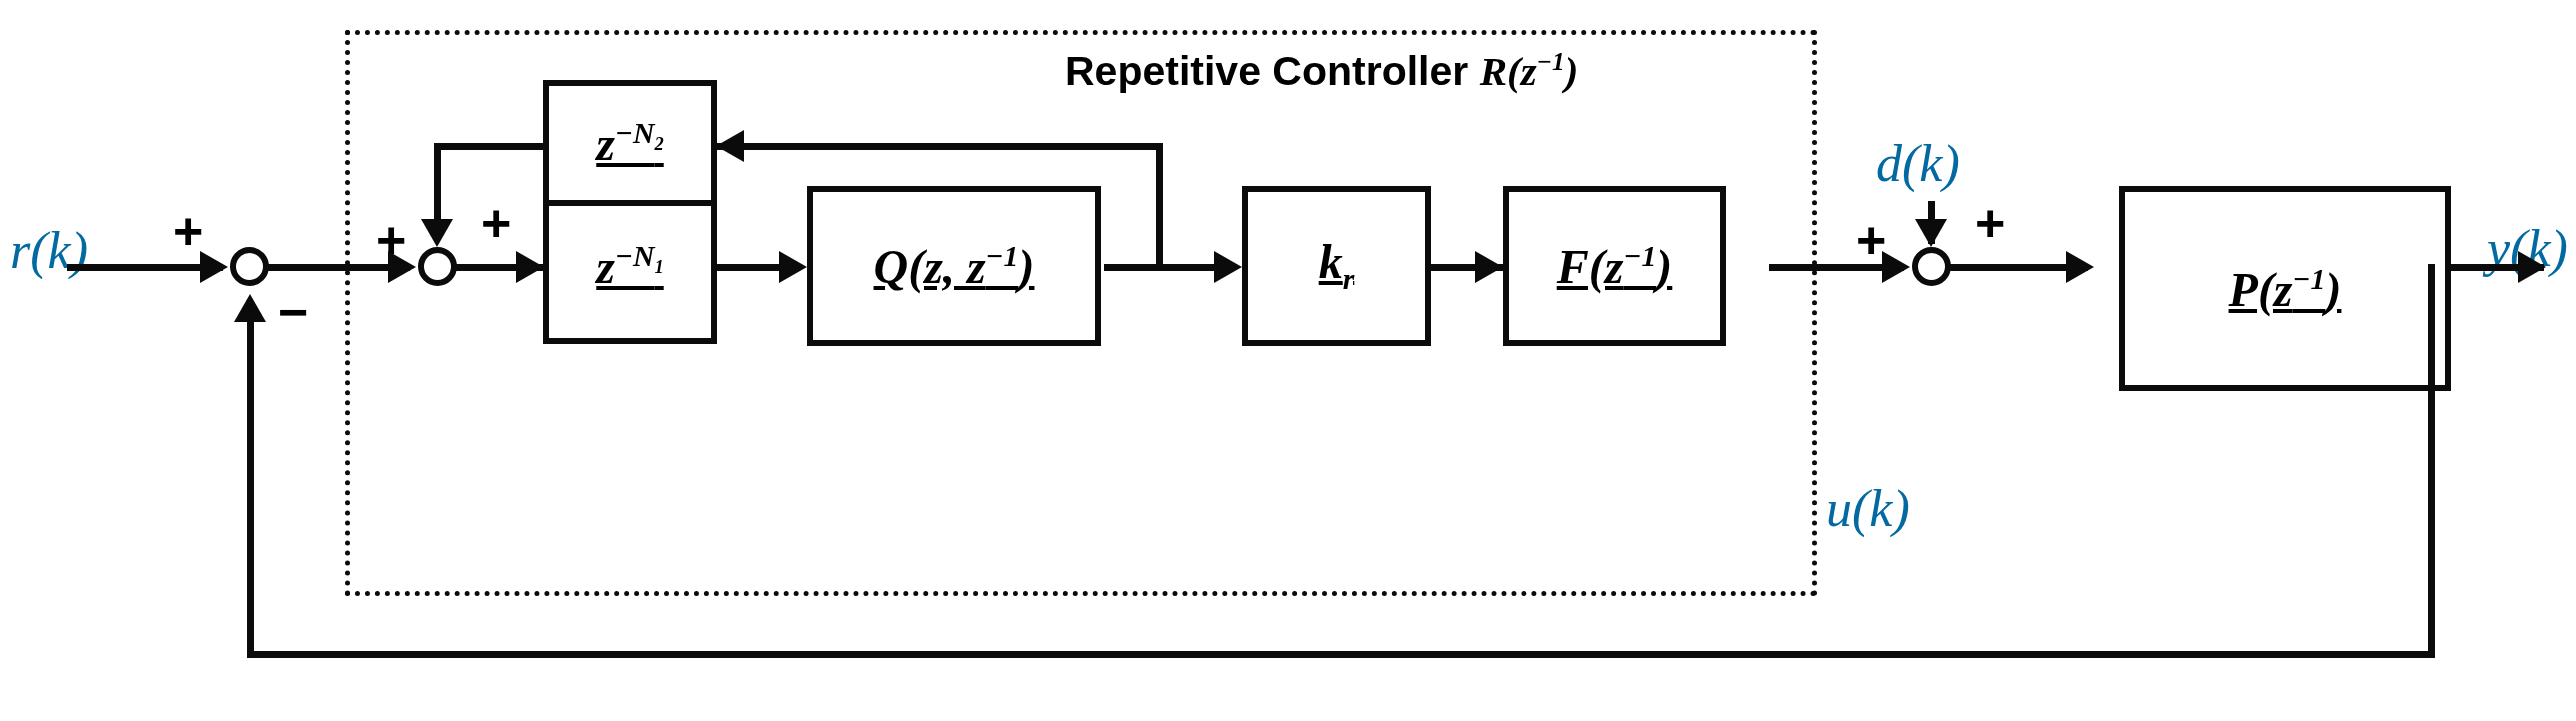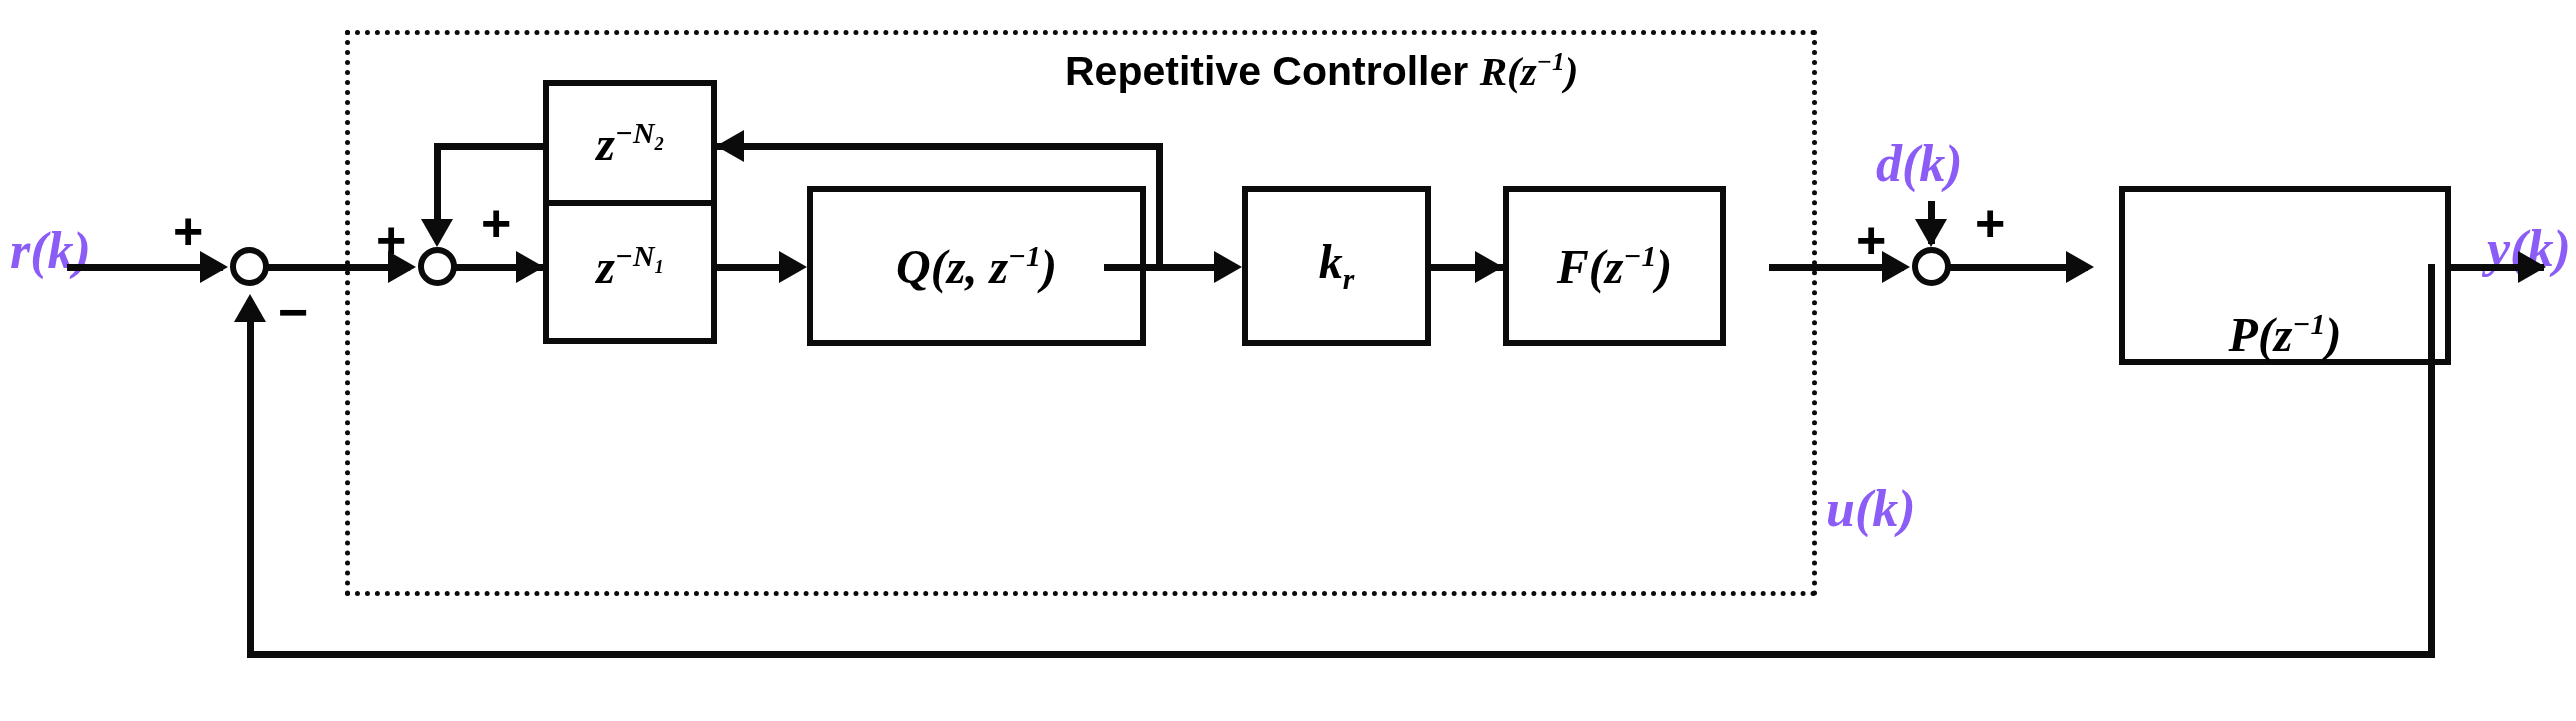--- a/index.html
+++ b/index.html
@@ -11,20 +11,21 @@
     position:absolute;
     border:6.5px solid #0b0b0b;
     background:#fff;
     box-sizing:border-box;
     display:flex;align-items:center;justify-content:center;
     font-family:"Liberation Serif", serif;
     font-weight:bold;font-style:italic;
     color:#000;
     line-height:1;
     white-space:nowrap;
+    text-decoration:underline;
   }
   .blk .lbl{display:inline-block;}
   sup,sub{font-style:italic;font-weight:bold;}
   sup{font-size:.62em;vertical-align:super;}
   sub{font-size:.62em;vertical-align:sub;}
 
   .wire{position:absolute;background:#0b0b0b;}
   .wire.h{height:6.5px;}
   .wire.v{width:6.5px;}
 
@@ -38,21 +39,21 @@
   
   .sumjx{
     position:absolute;width:39px;height:39px;border-radius:50%;
     border:6.5px solid #0b0b0b;background:#fff;box-sizing:border-box;
   }
 
   
   .sig{
     position:absolute;
     font-family:"Liberation Serif", serif;
-    font-style:italic;font-weight:bold;color:#8b5cf6;
+    font-style:italic;font-weight:normal;color:#0369a1;
     white-space:nowrap;line-height:1;text-align:right;
   }
   
   .sgn{
     position:absolute;
     font-family:"Liberation Sans", sans-serif;
     font-weight:bold;color:#000;line-height:1;white-space:nowrap;
   }
 
   
@@ -110,21 +111,21 @@
   <div class="wire h" style="left:455px;top:245px;width:89px;"></div>
   <div class="arrow right" style="left:516px;top:232px;"></div>
 
   <div class="blk" style="left:543px;top:169px;width:174px;height:156px;font-size:48px;">
     <span class="lbl"><span>z</span><sup><span>−N</span><sub>1</sub></sup></span>
   </div>
 
   <div class="wire h" style="left:717px;top:245px;width:65px;"></div>
   <div class="arrow right" style="left:779px;top:232px;"></div>
 
-  <div class="blk" style="left:807px;top:167px;width:339px;height:160px;font-size:48px;">
+  <div class="blk" style="left:807px;top:167px;width:294px;height:160px;font-size:48px;">
     <span class="lbl"><span>Q(z, z</span><sup>−1</sup><span>)</span></span>
   </div>
 
   <div class="wire h" style="left:1104px;top:245px;width:113px;"></div>
   <div class="arrow right" style="left:1214px;top:232px;"></div>
 
   <div class="wire v" style="left:1156px;top:124px;height:124px;"></div>
 
   <div class="wire h" style="left:650px;top:124px;width:513px;"></div>
   <div class="arrow left" style="left:716px;top:111px;"></div>
@@ -152,21 +153,21 @@
   <div class="arrow right" style="left:1882px;top:232px;"></div>
 
   <div class="wire v" style="left:1928px;top:182px;height:43px;"></div>
   <div class="arrow down" style="left:1915px;top:200px;"></div>
 
   <div class="sumjx" style="left:1912px;top:228px;"></div>
 
   <div class="wire h" style="left:1949px;top:245px;width:139px;"></div>
   <div class="arrow right" style="left:2066px;top:232px;"></div>
 
-  <div class="blk" style="left:2119px;top:167px;width:332px;height:179px;font-size:48px;align-items:flex-end;">
+  <div class="blk" style="left:2119px;top:167px;width:332px;height:205px;font-size:48px;">
     <span class="lbl"><span>P(z</span><sup>−1</sup><span>)</span></span>
   </div>
 
   <div class="wire h" style="left:2451px;top:245px;width:93px;"></div>
   <div class="arrow right" style="left:2518px;top:232px;"></div>
 
   <div class="wire v" style="left:2428px;top:245px;height:393px;"></div>
   <div class="wire h" style="left:247px;top:632px;width:2188px;"></div>
   <div class="wire v" style="left:247px;top:301px;height:334px;"></div>
   <div class="arrow up" style="left:234px;top:275px;"></div>

